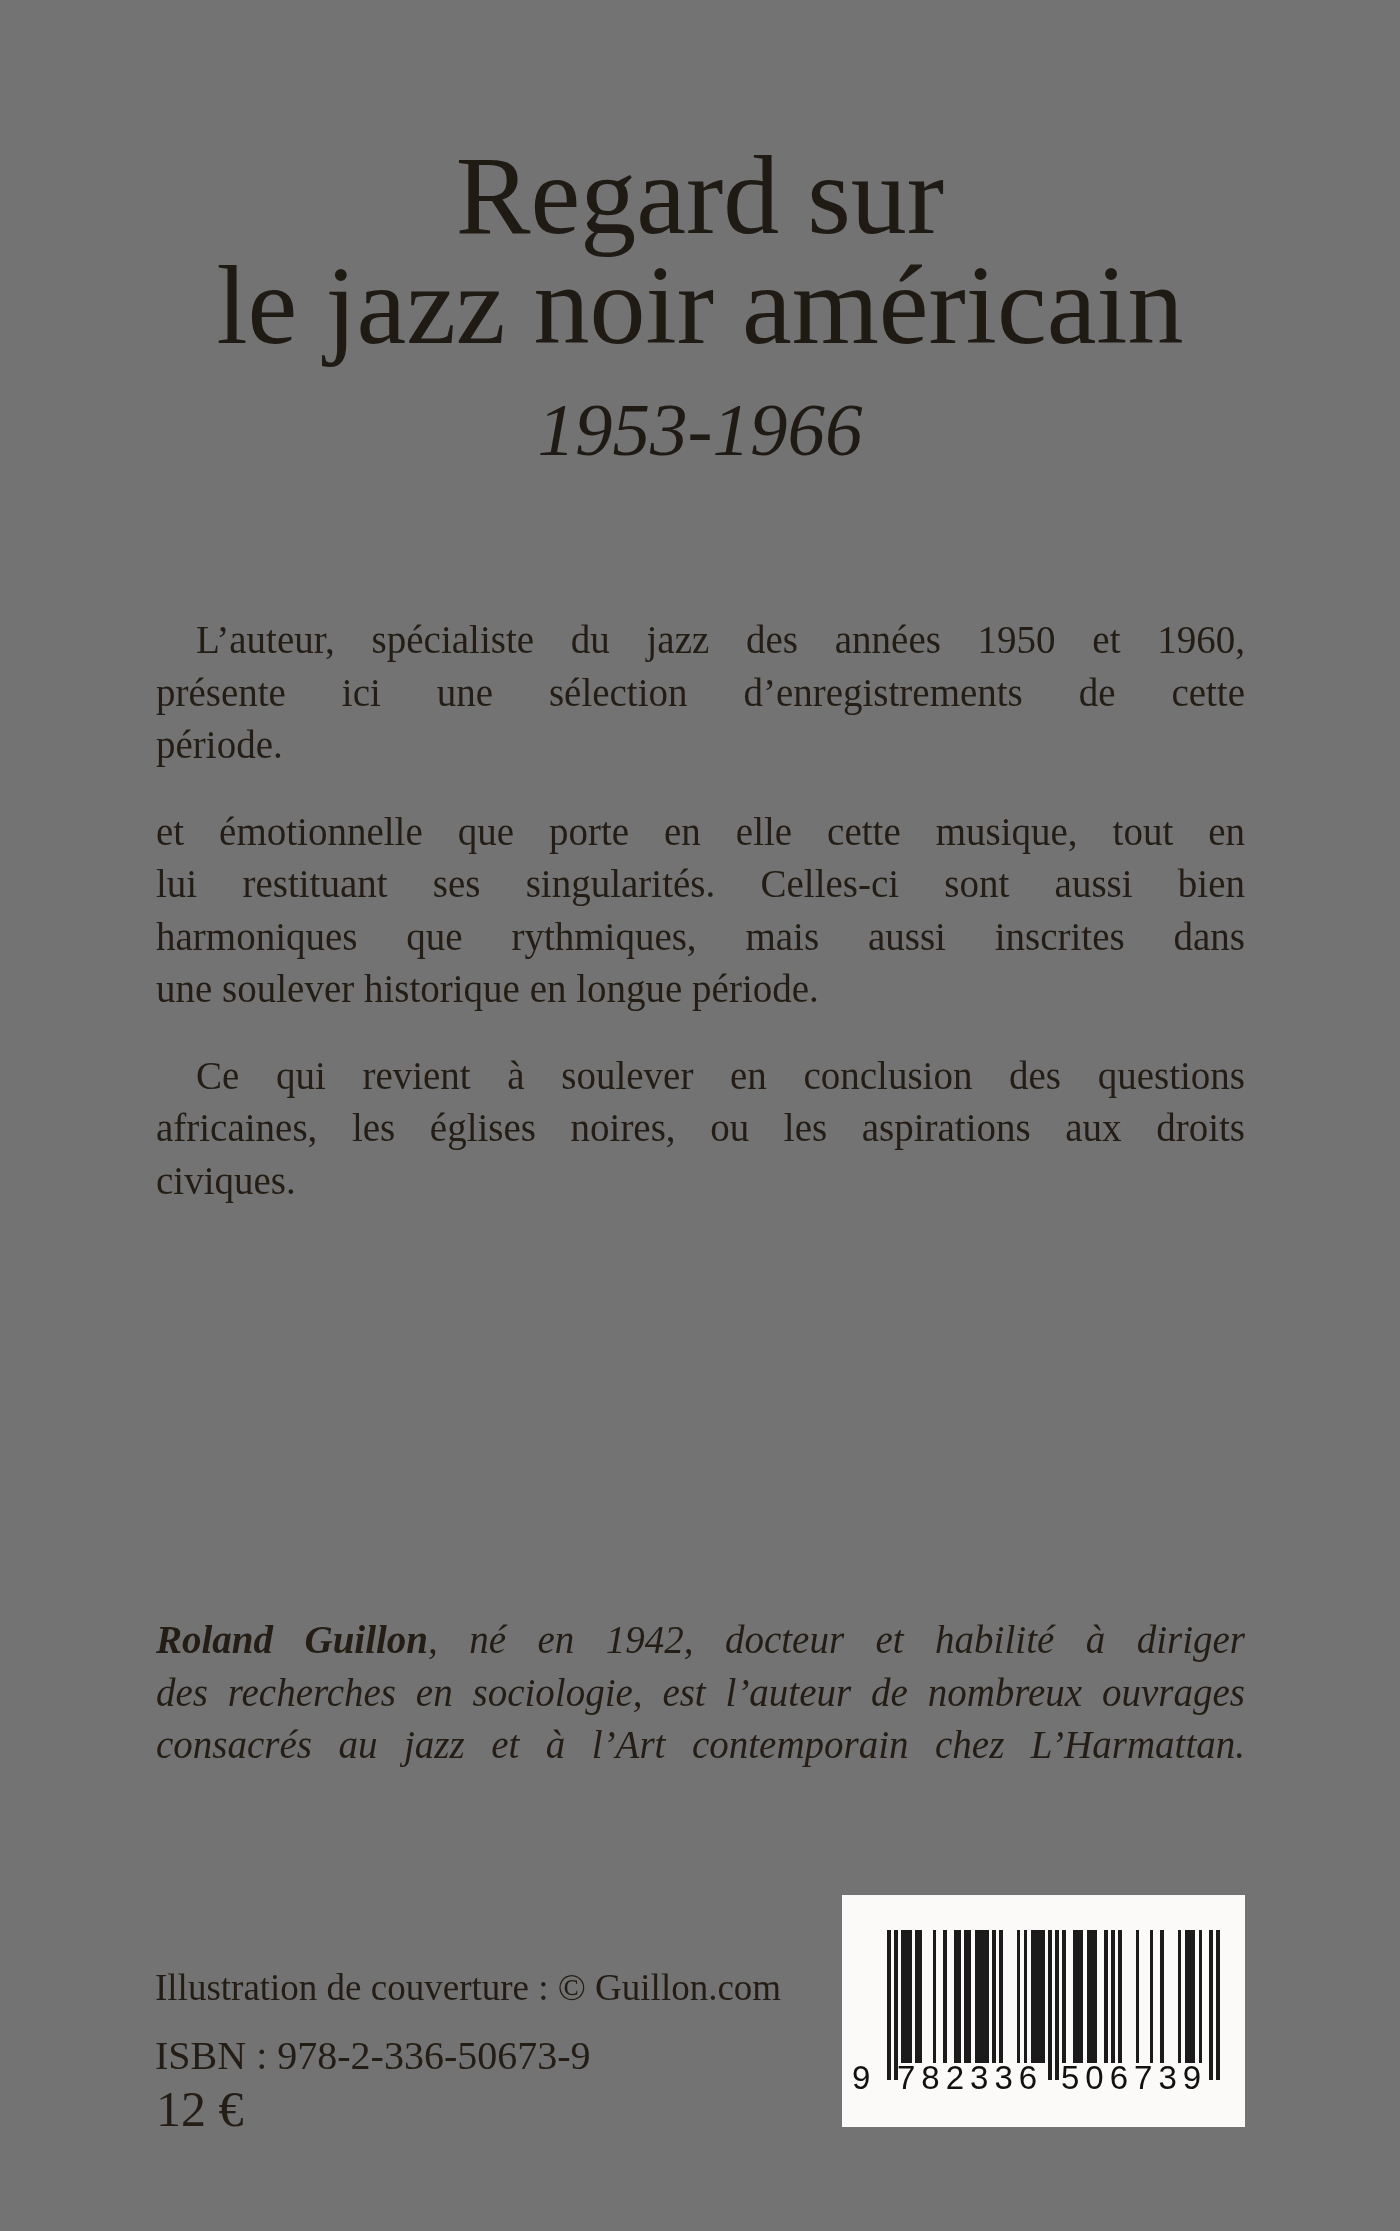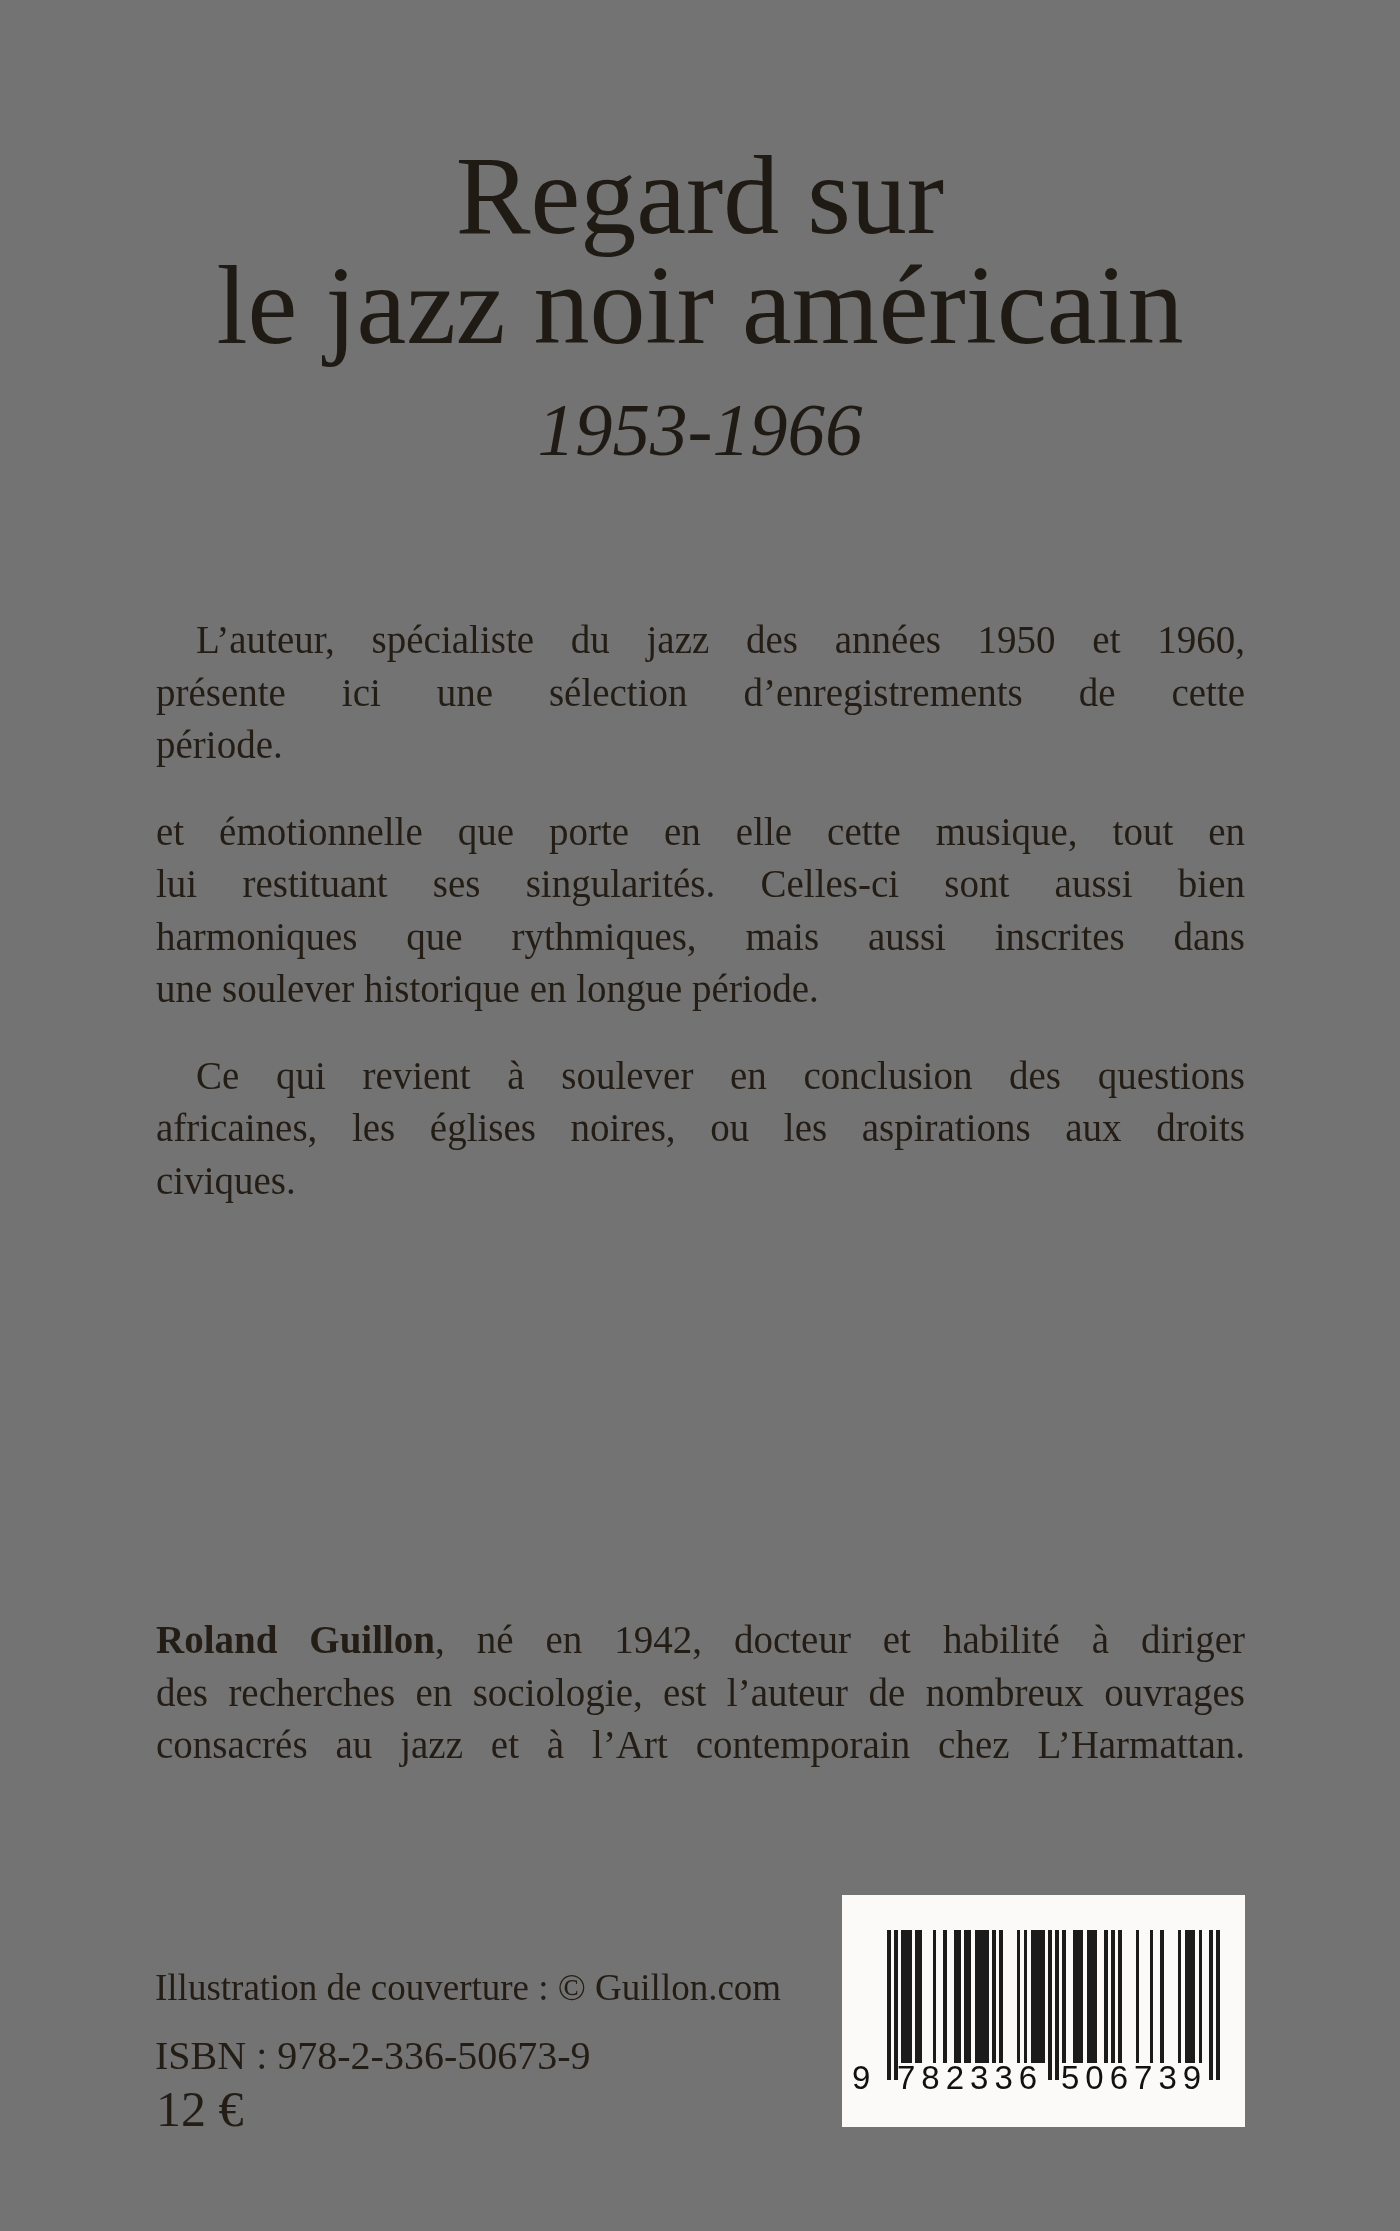--- a/index.html
+++ b/index.html
@@ -45,20 +45,21 @@
   .tline { text-align: justify; text-align-last: justify; }
   .tline.lastline { text-align-last: left; }
   .tline.indent { text-indent: 40px; }
   .bio {
     position: absolute;
     left: 156px;
     top: 1614px;
     width: 1089px;
     font-size: 39px;
     line-height: 52.5px;
+    font-style: italic;
   }
   .bio .tline { text-align: justify; text-align-last: justify; }
   .author-name { font-weight: bold; }
   .credit {
     position: absolute;
     left: 155px;
     top: 1966px;
     font-size: 37px;
     line-height: 44px;
   }

